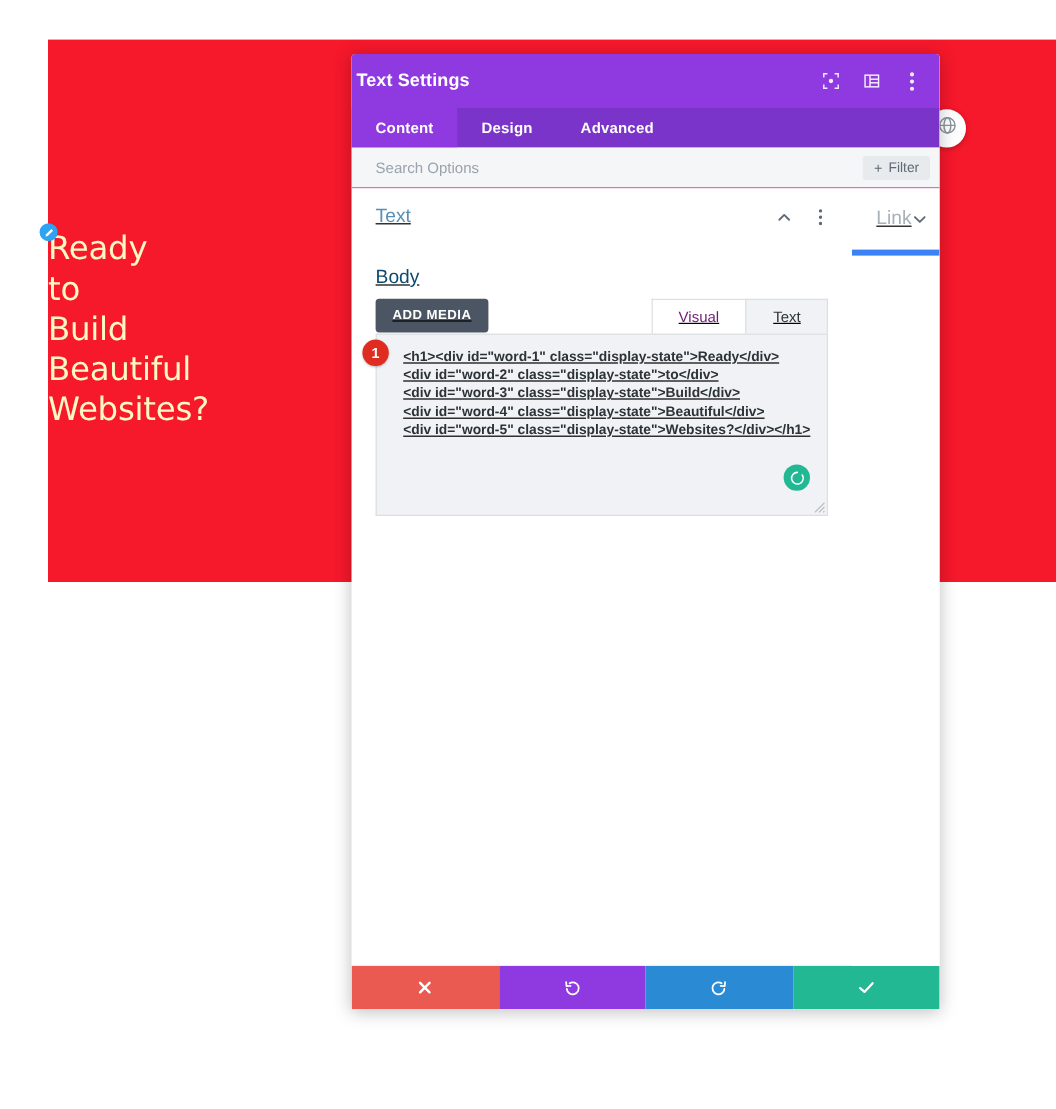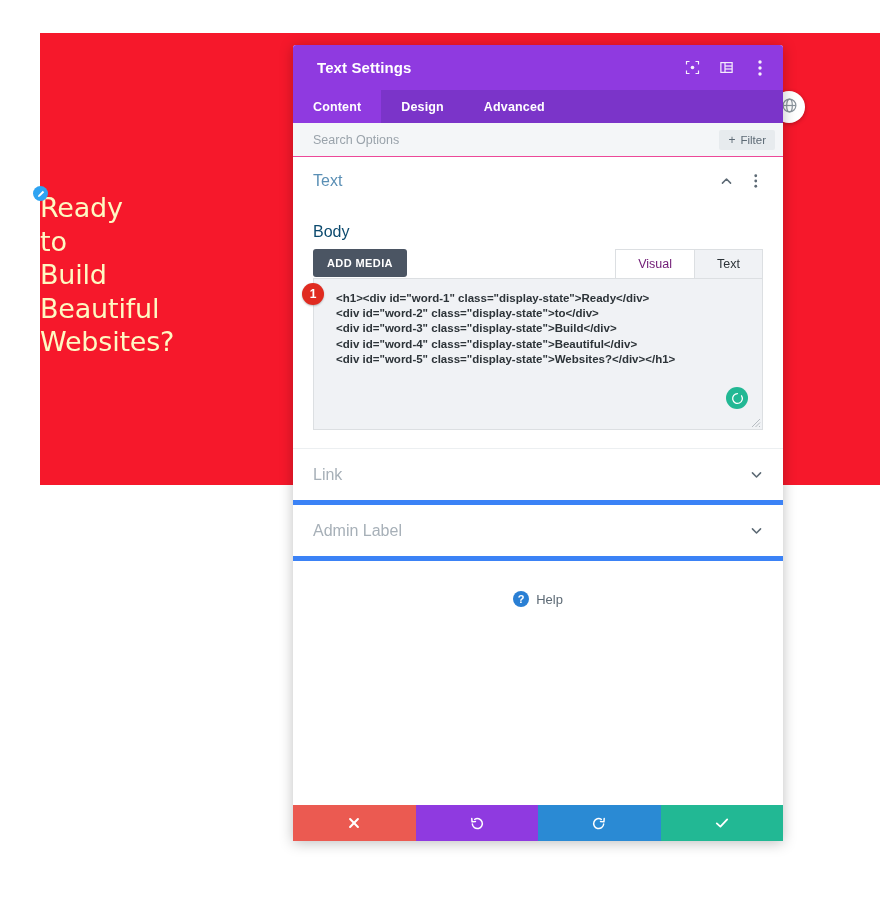--- a/index.html
+++ b/index.html
@@ -83,21 +83,21 @@
     flex-direction: column;
     border-radius: 3px 3px 0 0;
     overflow: hidden;
   }
 
   .modal-titlebar {
     height: 45px;
     background: #8f3ae0;
     display: flex;
     align-items: center;
-    padding: 0 14px 0 24px;
+    padding: 0 14px 0 4px;
     flex: 0 0 auto;
   }
   .modal-title {
     color: #ffffff;
     font-size: 15px;
     font-weight: bold;
     flex: 1 1 auto;
     letter-spacing: .1px;
   }
   .titlebar-icons {
@@ -162,21 +162,22 @@
     padding: 4px 9px;
     border-radius: 2px;
   }
   .filter-plus { font-size: 12px; line-height: 1; }
 
   .modal-body {
     flex: 1 1 auto;
     overflow: hidden;
     background: #ffffff;
     display: flex;
-    flex-direction: column;
+    flex-direction: row;
+    text-decoration: underline;
   }
 
   
   .group-open {
     border-bottom: 1px solid #eceff1;
     padding: 0 20px;
     flex: 0 0 auto;
   }
   .group-header {
     display: flex;

